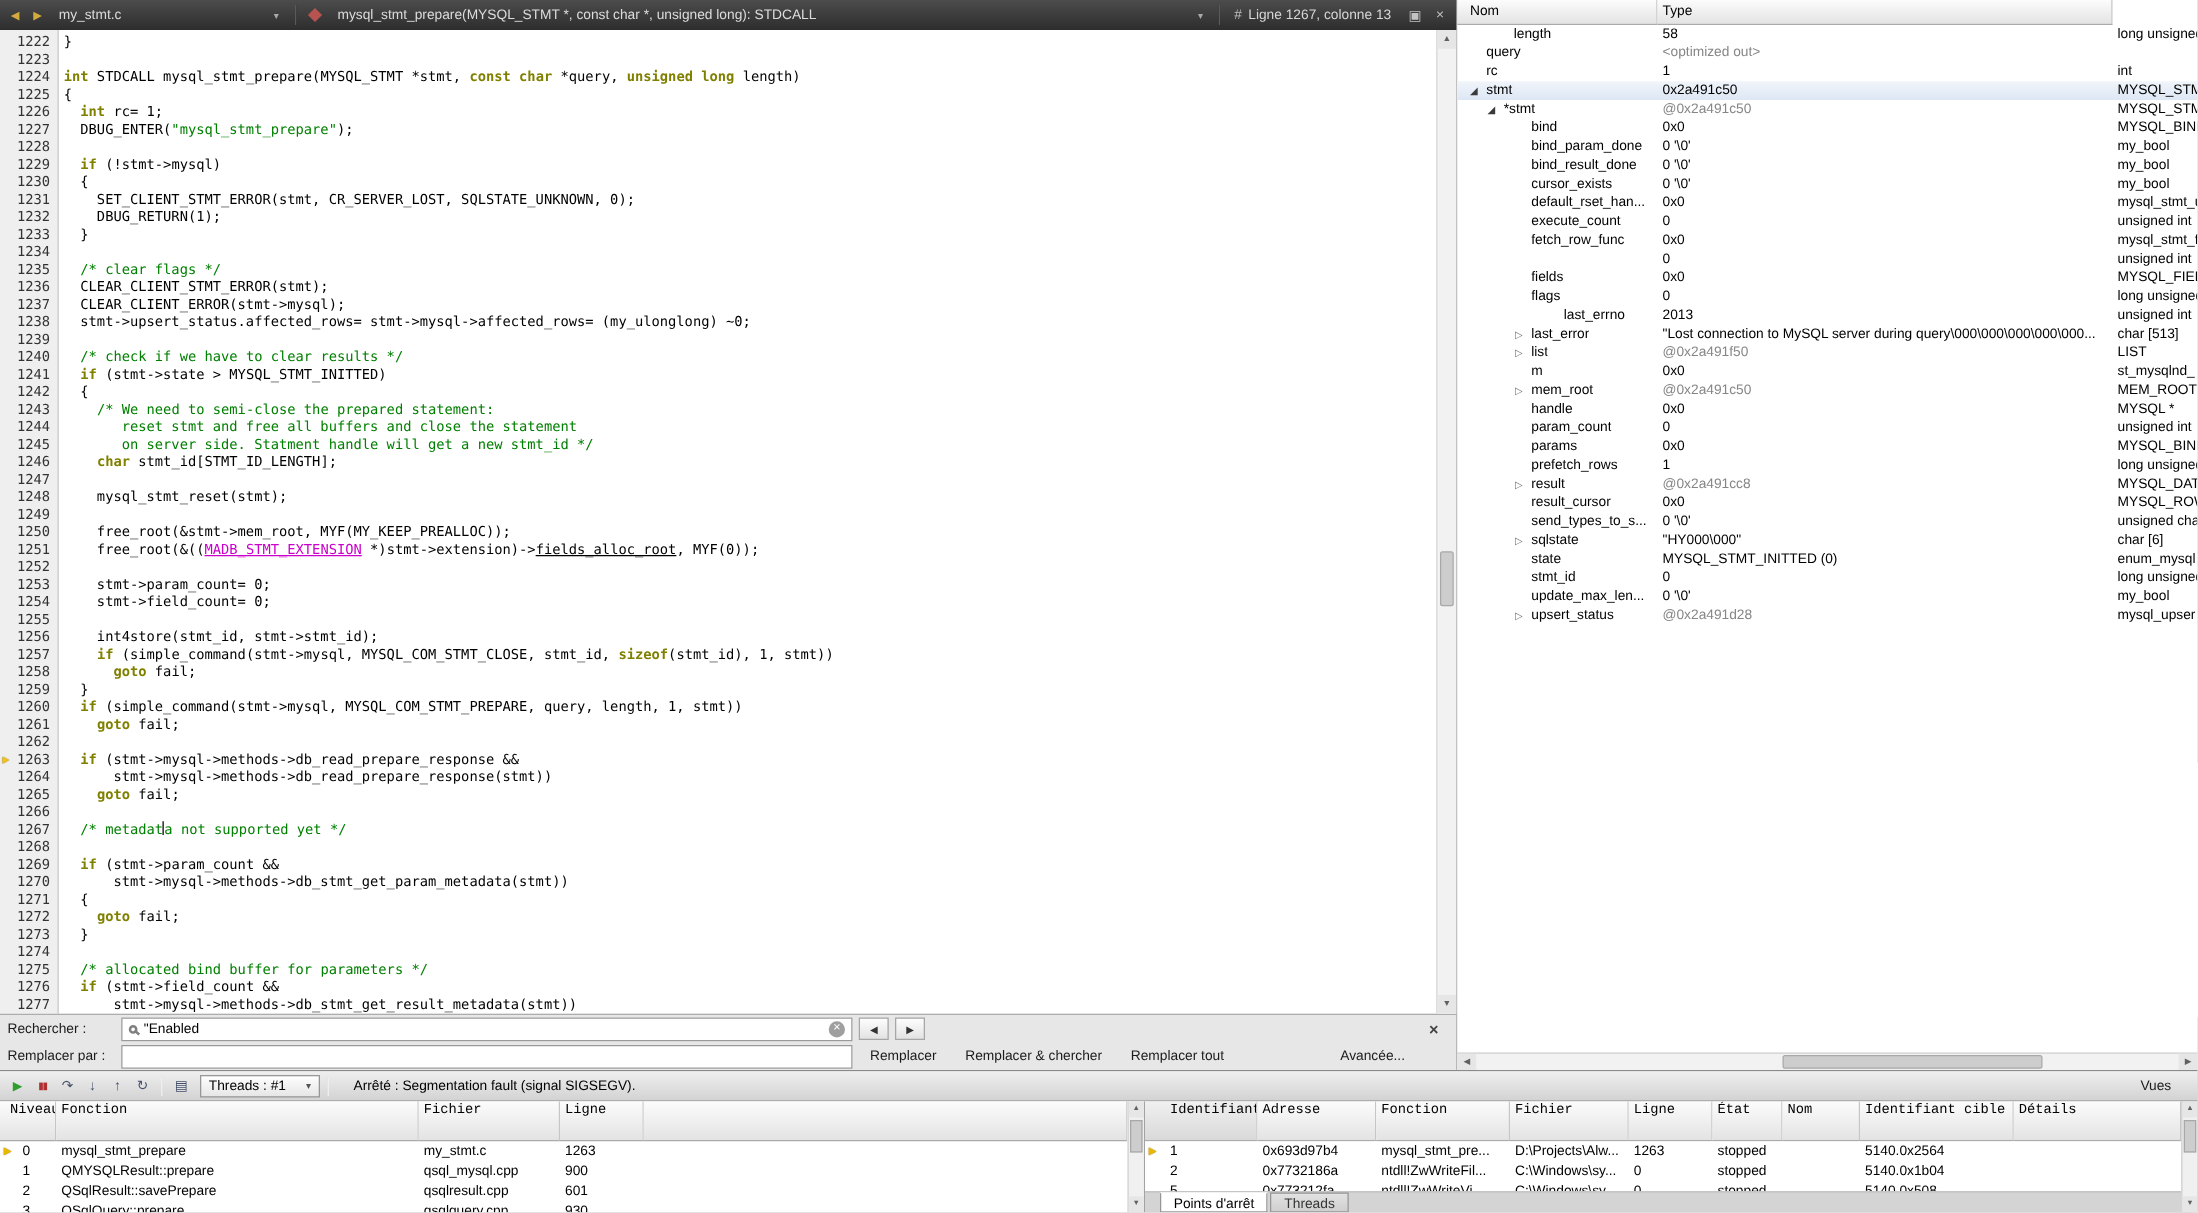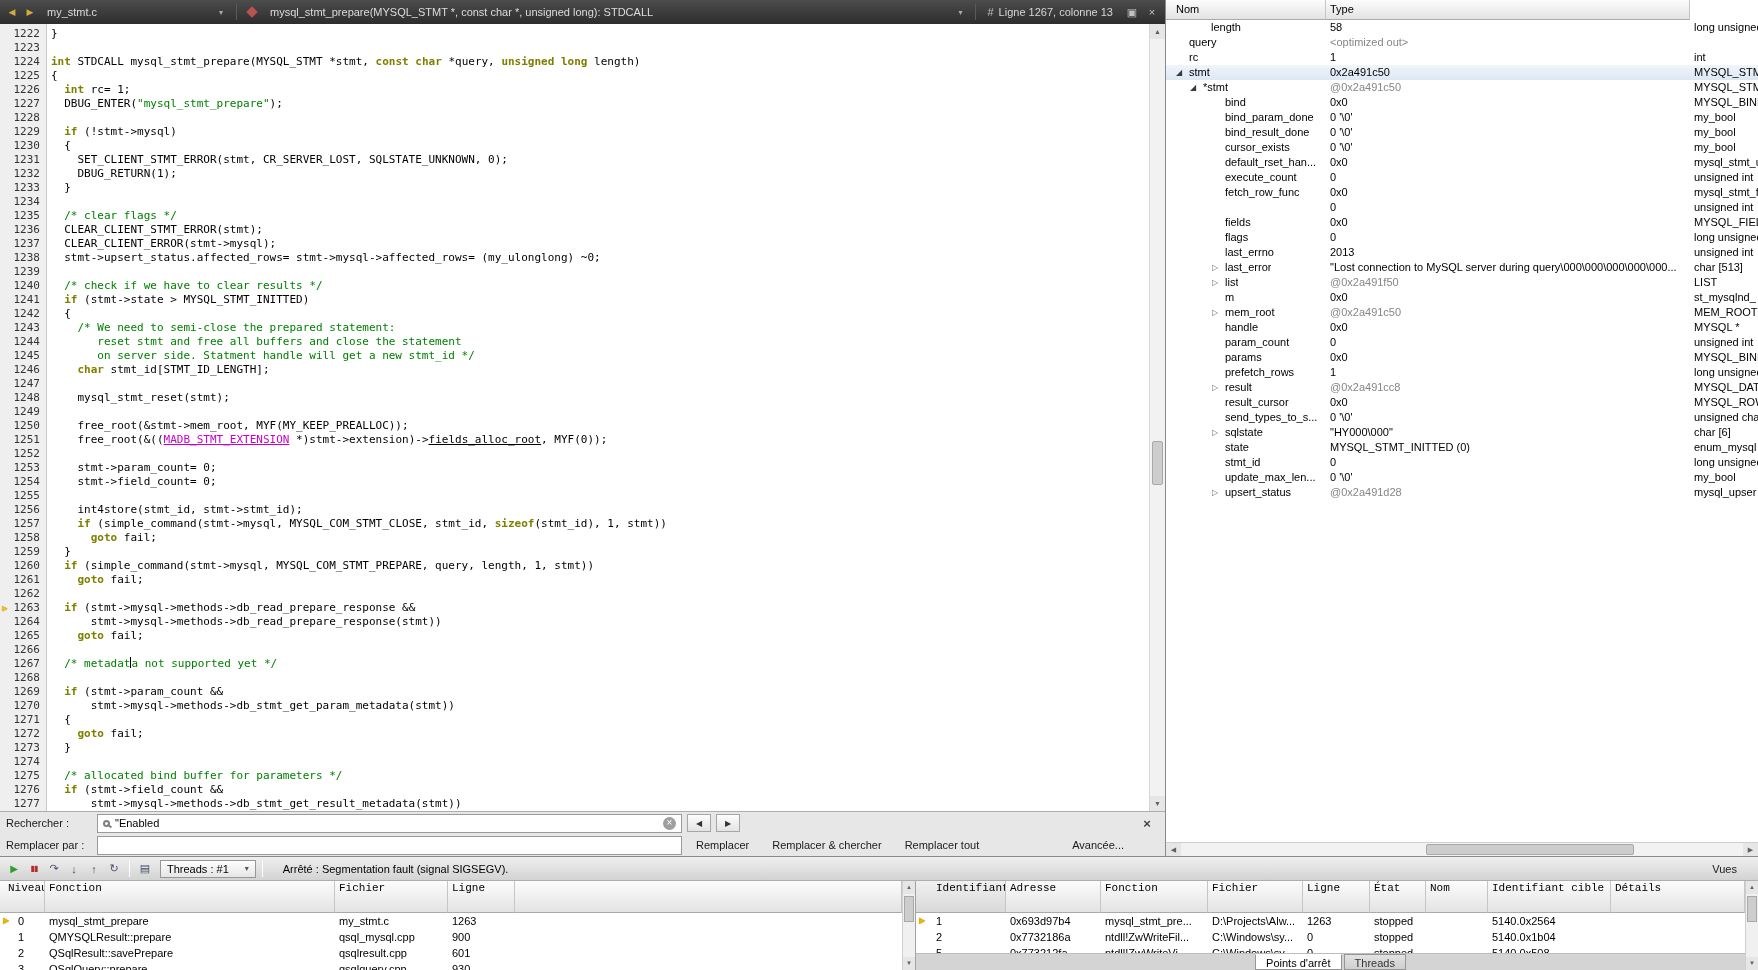--- a/index.html
+++ b/index.html
@@ -116,21 +116,21 @@
   .stack-grid .th, .bp-grid .th { height:32px; line-height:15px;font-family:Liberation Mono, monospace; }
   .c-lvl { padding-left:18px; position:relative; }
   .c-id { padding-left:20px; position:relative; }
   .bp-grid .th:first-child { padding-left:20px; background:linear-gradient(#f0f0f0,#d9d9d9); }
   .stack-grid .th:first-child { padding-left:8px; }
   .row-marker { position:absolute; left:3px; top:0; color:#e9b800; text-shadow:0 0 1px #7e6300; font-size:8px; }
 
   .bp-panel { flex:1; display:flex; overflow:hidden; }
   .bp-main { flex:1; display:flex; flex-direction:column; overflow:hidden; background:#fff; }
   .bp-rows { flex:1; overflow:hidden; }
-  .tabbar { height:17px; background:#d4d4d4; display:flex; align-items:stretch; padding-left:2px; flex:0 0 auto; border-top:1px solid #bdbdbd;justify-content:center; }
+  .tabbar { height:17px; background:#d4d4d4; display:flex; align-items:stretch; padding-left:12px; flex:0 0 auto; border-top:1px solid #bdbdbd; }
   .tab { padding:0 10px; line-height:16px; border:1px solid #969696; border-top:1px solid #fff; background:#fff; margin-right:2px; }
   .tab.inactive { background:linear-gradient(#e2e2e2,#cfcfcf); border-top-color:#969696; color:#333; }
 </style>
 </head>
 <body>
 
 <div class="app">
   <div class="main">
 
     <div class="left-col">
@@ -367,21 +367,21 @@
           </div>
           <div class="var-row">
             <div class="vr-name" style="padding-left: 46px;">
               <span class="tree-arrow"></span>
               <span class="vr-label">flags</span>
             </div>
             <div class="vr-value">0</div>
             <div class="vr-type">long unsigned</div>
           </div>
           <div class="var-row">
-            <div class="vr-name" style="padding-left: 46px;">
+            <div class="vr-name" style="padding-left: 46px; justify-content: center;">
               <span class="tree-arrow"></span>
               <span class="vr-label">last_errno</span>
             </div>
             <div class="vr-value">2013</div>
             <div class="vr-type">unsigned int</div>
           </div>
           <div class="var-row">
             <div class="vr-name" style="padding-left: 46px;">
               <span class="tree-arrow">▷</span>
               <span class="vr-label">last_error</span>

